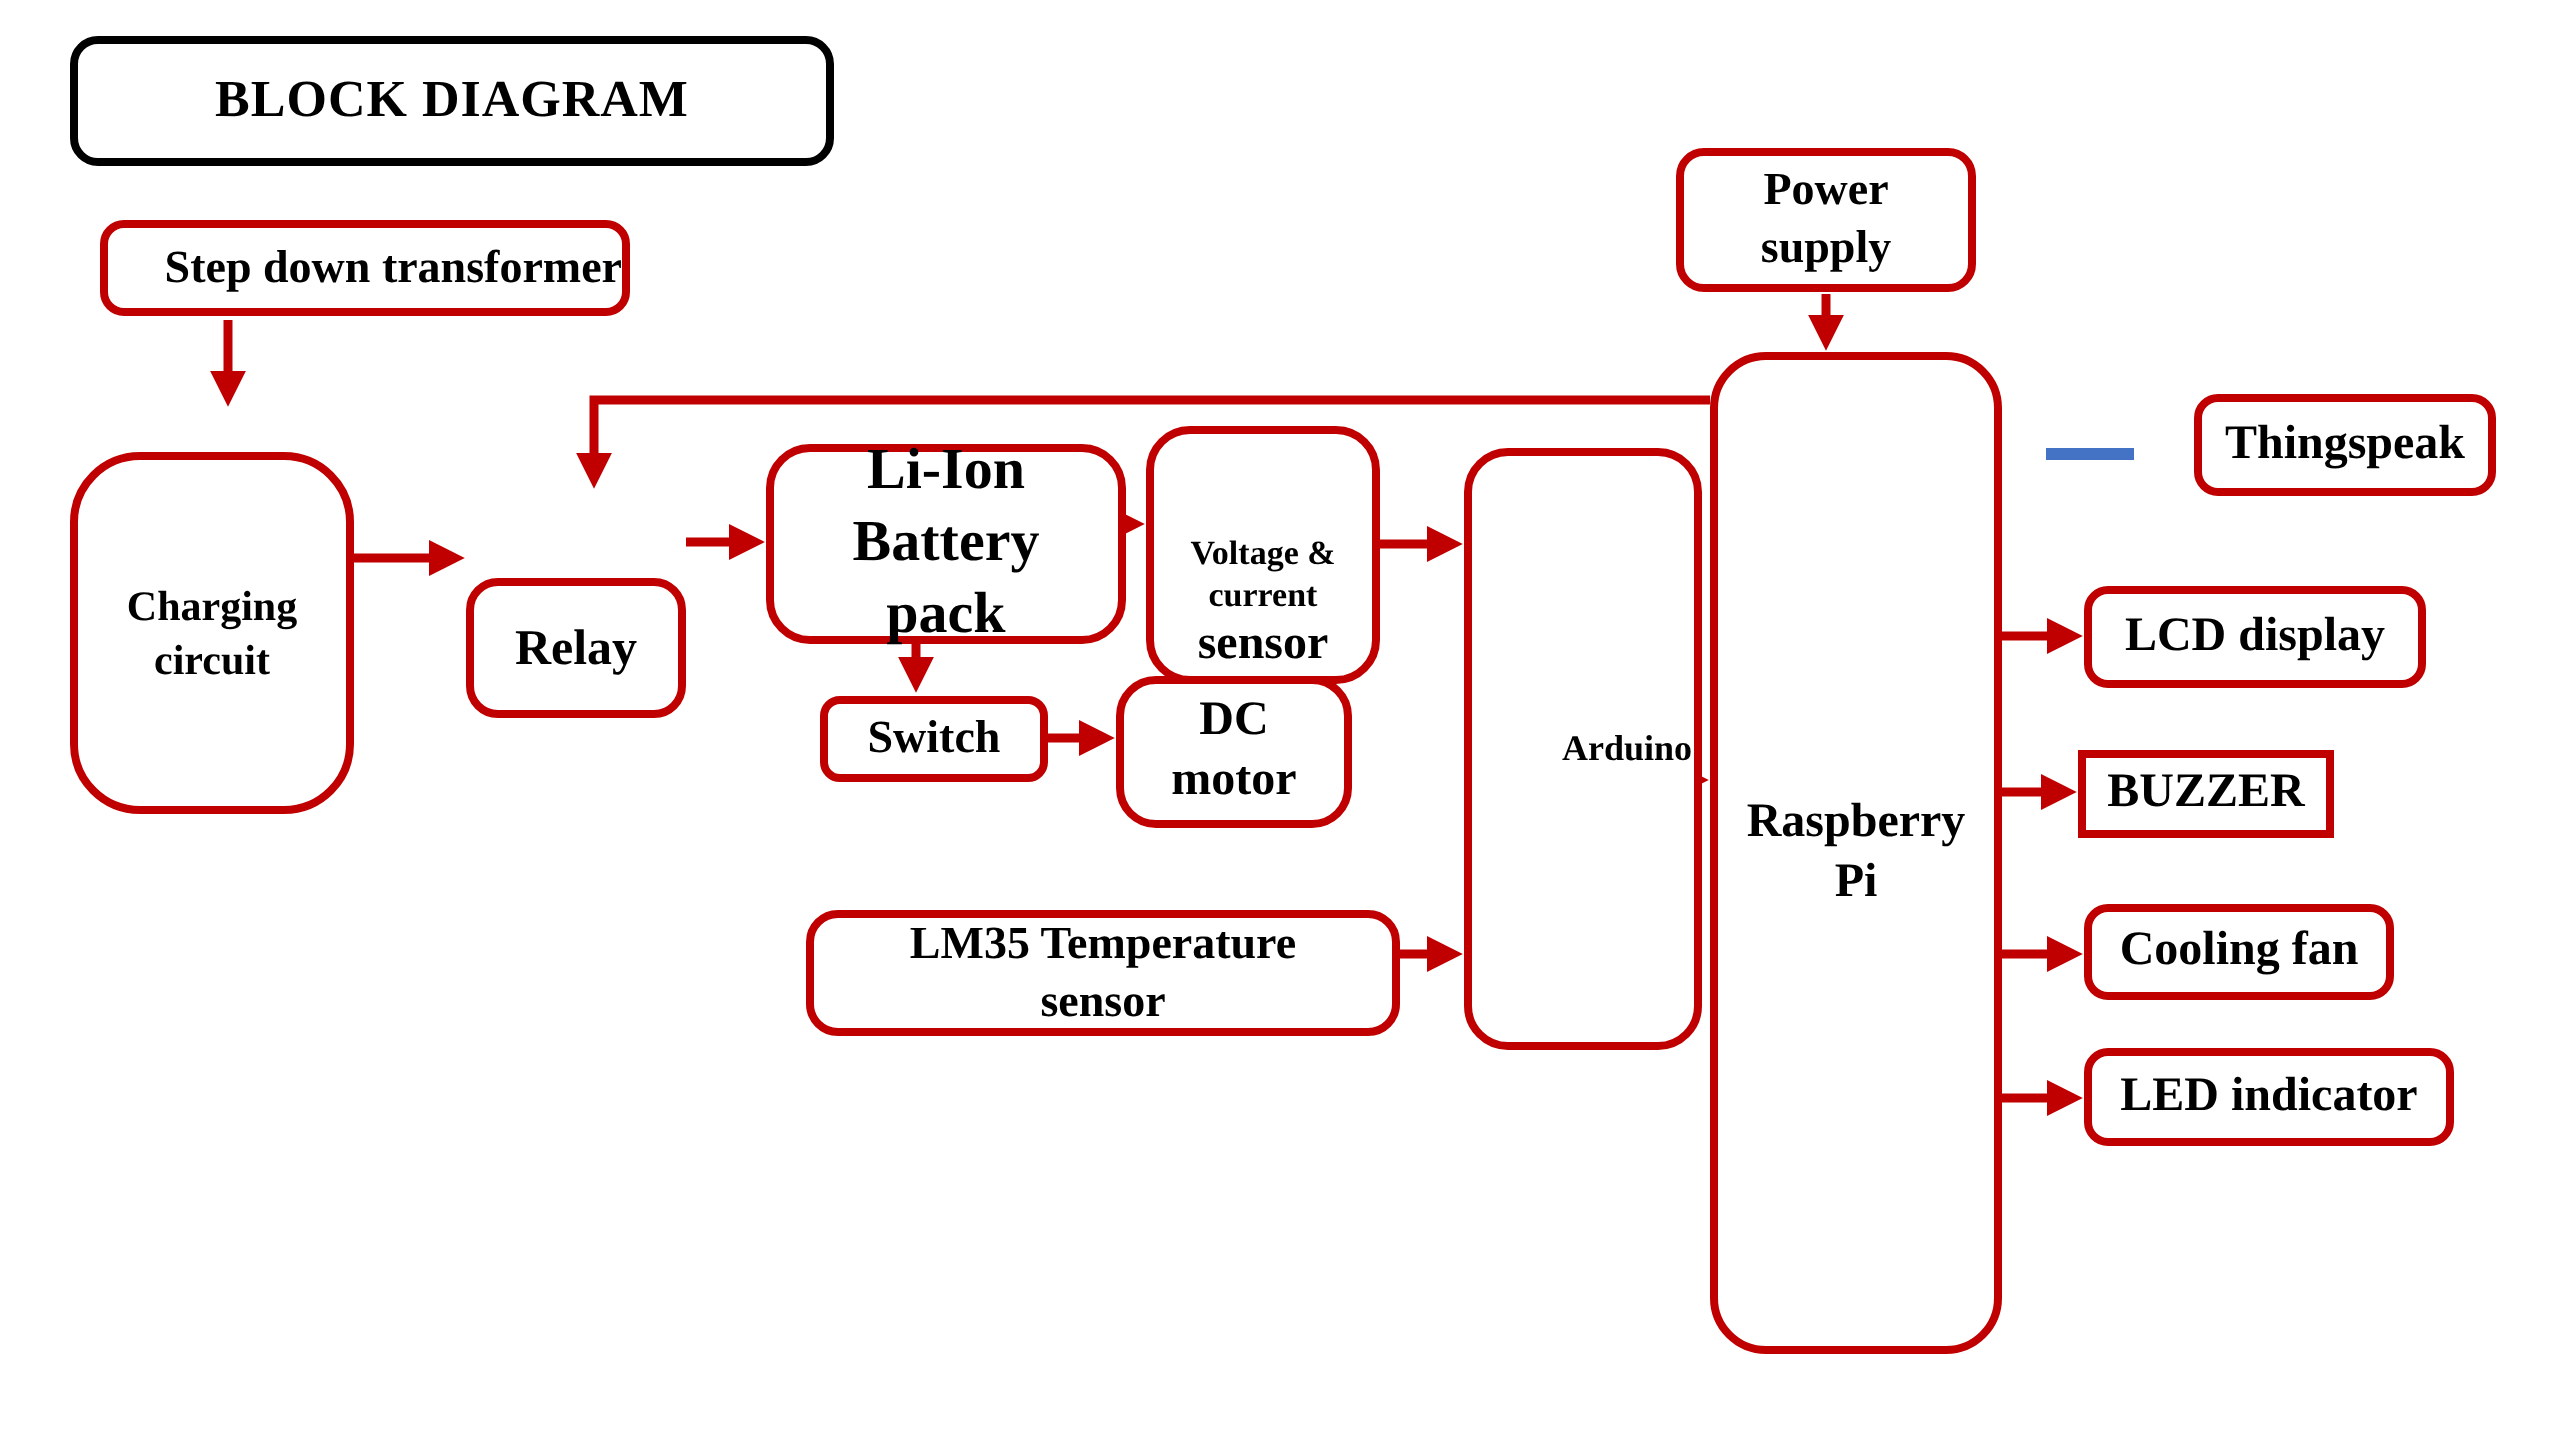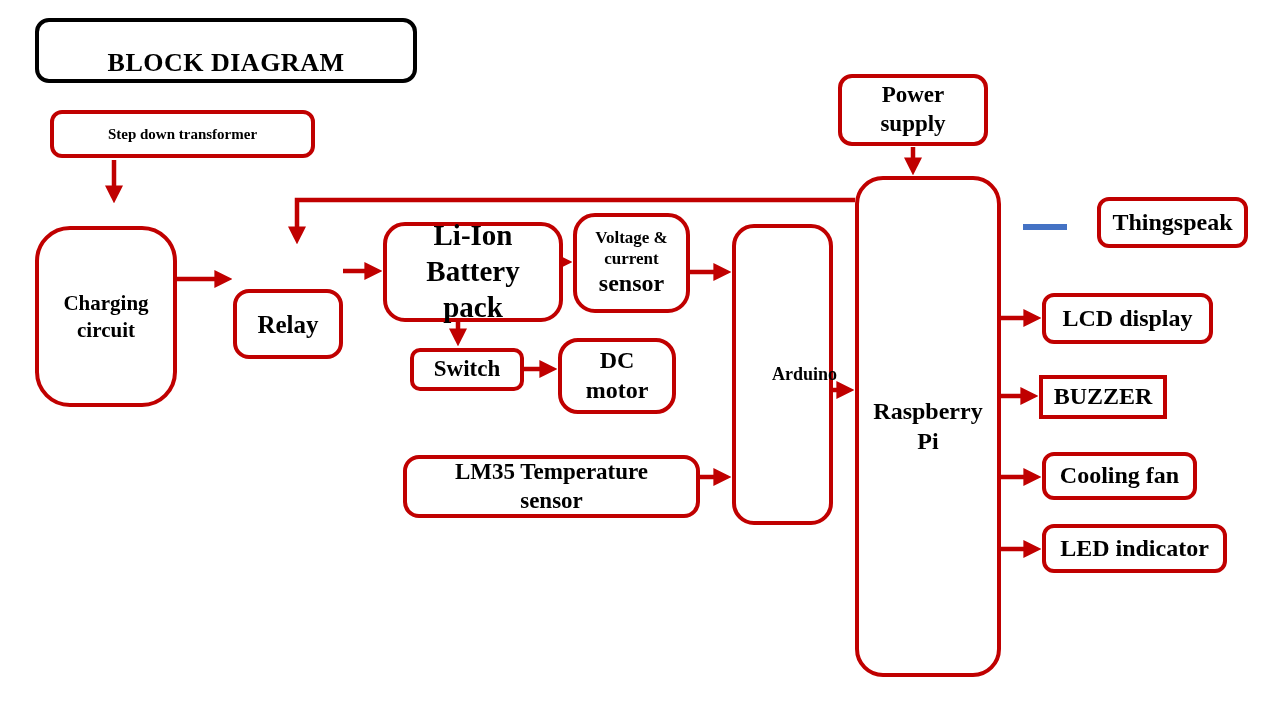--- a/index.html
+++ b/index.html
@@ -8,21 +8,21 @@
   .canvas { position:relative; width:1280px; height:720px; background:var(--background); overflow:hidden; }
   .wires { position:absolute; left:0; top:0; width:1280px; height:720px; }
   .wire { stroke:var(--box-red); stroke-width:4.5; fill:none; }
   #ah path { fill:var(--box-red); }
   .node {
     position:absolute; background:#fff; border:4px solid var(--box-red);
     display:flex; flex-direction:column; align-items:center; justify-content:center;
     text-align:center; font-weight:bold; color:#000;
   }
   .node span { display:block; line-height:1.24; }
-  .title-box { border-color:var(--title-black); letter-spacing:0.5px;justify-content:flex-end; }
+  .title-box { border-color:var(--title-black); letter-spacing:0.5px; }
   .sm { font-size:17px; line-height:1.3; }
   .lg { font-size:24px; line-height:1.2; }
   .dash { position:absolute; background:var(--link-blue); }
 </style>
 </head>
 <body>
 
 <div class="canvas">
 
   <svg class="wires" width="1280" height="720" viewBox="0 0 1280 720">
@@ -47,60 +47,60 @@
     <line class="wire" x1="1001" y1="477" x2="1036" y2="477" marker-end="url(#ah)"></line>
     <line class="wire" x1="1001" y1="549" x2="1036" y2="549" marker-end="url(#ah)"></line>
   </svg>
 
   <div class="dash" style="left:1023px;top:224px;width:44px;height:6px;"></div>
 
   <div class="node title-box" style="left:35px;top:18px;width:382px;height:65px;border-radius:14px;font-size:26px;">
     <span>BLOCK DIAGRAM</span>
   </div>
 
-  <div class="node" style="left:50px;top:110px;width:265px;height:48px;border-radius:12px;font-size:15px;">
+  <div class="node" style="left:50px;top:110px;width:265px;height:48px;border-radius:12px;font-size:23px;align-items:flex-end;">
     <span>Step down transformer</span>
   </div>
 
   <div class="node" style="left:35px;top:209px;width:142px;height:181px;border-radius:35px;font-size:21px;margin-top:17px;">
     <span>Charging</span>
     <span>circuit</span>
   </div>
 
   <div class="node" style="left:233px;top:245px;width:110px;height:70px;border-radius:16px;font-size:25px;margin-top:44px;">
     <span>Relay</span>
   </div>
 
   <div class="node" style="left:383px;top:222px;width:180px;height:100px;border-radius:22px;font-size:29px;">
     <span>Li-Ion</span>
     <span>Battery</span>
     <span>pack</span>
   </div>
 
-  <div class="node" style="left:573px;top:213px;width:117px;height:100px;border-radius:22px;">
+  <div class="node" style="left:573px;top:213px;width:117px;height:129px;border-radius:22px;justify-content:flex-end;">
     <span class="sm">Voltage &amp;</span>
     <span class="sm">current</span>
     <span class="lg">sensor</span>
   </div>
 
   <div class="node" style="left:410px;top:348px;width:114px;height:43px;border-radius:10px;font-size:23px;">
     <span>Switch</span>
   </div>
 
   <div class="node" style="left:558px;top:338px;width:118px;height:76px;border-radius:20px;font-size:24px;">
     <span>DC</span>
     <span>motor</span>
   </div>
 
   <div class="node" style="left:403px;top:455px;width:297px;height:63px;border-radius:16px;font-size:23px;">
     <span>LM35 Temperature</span>
     <span>sensor</span>
   </div>
 
-  <div class="node" style="left:732px;top:224px;width:101px;height:301px;border-radius:22px;font-size:18px;padding-left:44px;">
+  <div class="node" style="left:732px;top:224px;width:119px;height:301px;border-radius:22px;font-size:18px;padding-left:44px;">
     <span>Arduino</span>
   </div>
 
   <div class="node" style="left:855px;top:176px;width:146px;height:501px;border-radius:28px;font-size:24px;">
     <span>Raspberry</span>
     <span>Pi</span>
   </div>
 
   <div class="node" style="left:838px;top:74px;width:150px;height:72px;border-radius:14px;font-size:23px;">
     <span>Power</span>

